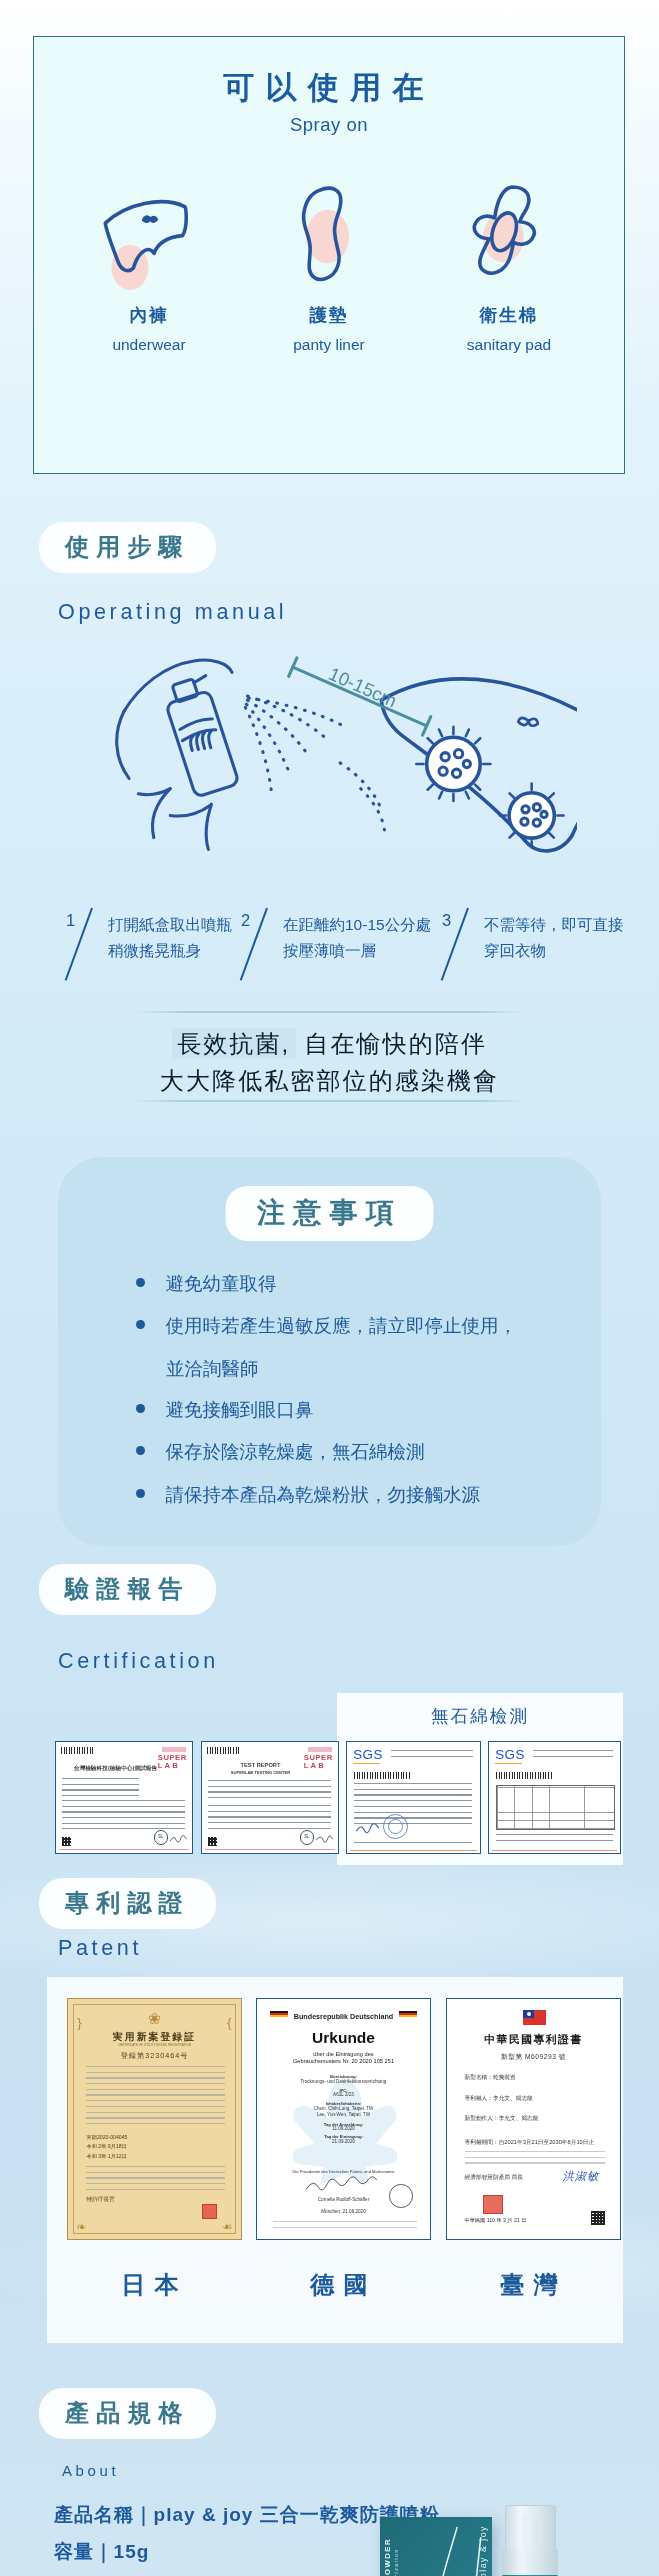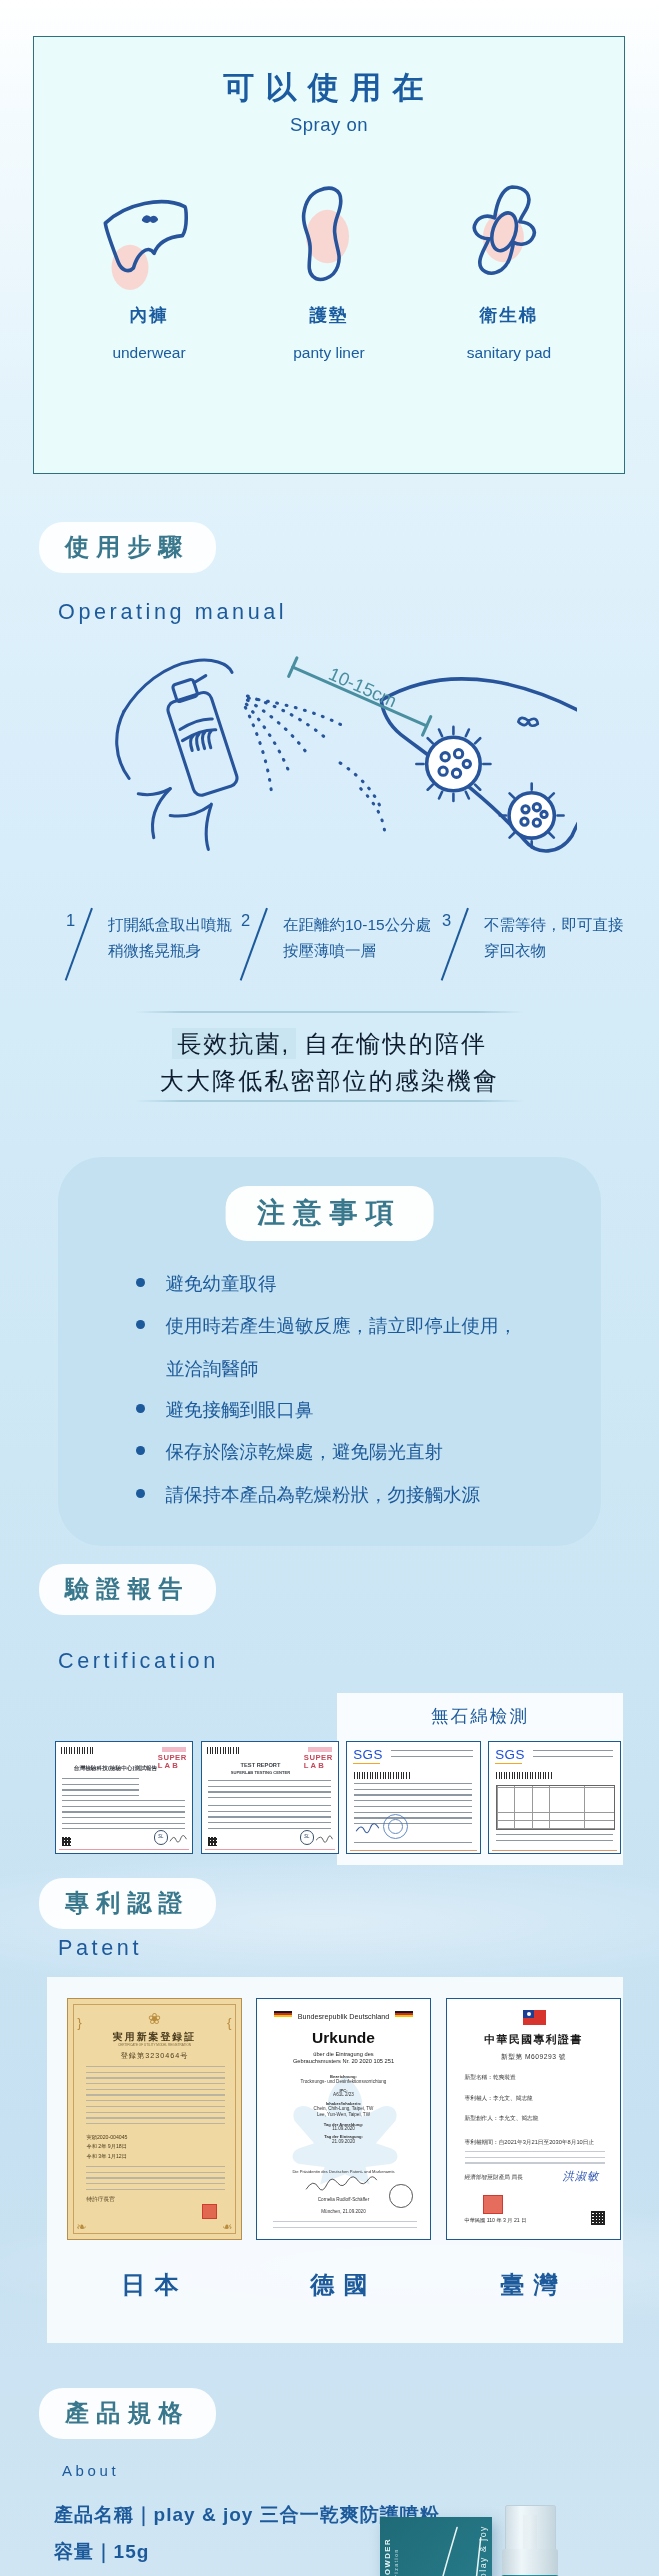--- a/index.html
+++ b/index.html
@@ -14,21 +14,21 @@
   .h-en{position:absolute;color:#1d5a9b;font-size:21.6px;letter-spacing:3.6px;}
   
   #spray-card{position:absolute;left:33px;top:36px;width:592px;height:438px;
     background:#e9fbfa;border:1.5px solid #2e6f80;box-sizing:border-box;}
   .sc-title{margin-top:30px;text-align:center;color:#1b5ba0;font-size:31px;font-weight:bold;letter-spacing:11.3px;}
   .sc-sub{text-align:center;color:#1b5ba0;font-size:18.5px;margin-top:5.2px;letter-spacing:0.5px;}
   .sc-items{position:absolute;left:0;top:139px;width:100%;display:flex;justify-content:center;gap:46px;}
   .sc-item{width:134px;text-align:center;}
   .sc-item svg{display:block;margin:0 auto;}
   .sc-zh{color:#1b5ba0;font-size:17.5px;font-weight:bold;margin-top:9.3px;letter-spacing:2.1px;}
-  .sc-en{color:#1b5ba0;font-size:15.5px;margin-top:17px;}
+  .sc-en{color:#1b5ba0;font-size:15.5px;margin-top:9px;}
   .sc-tip{position:absolute;left:0;top:379px;width:100%;text-align:center;color:#1d5ba6;font-size:15px;line-height:1.55;}
   
   .step{position:absolute;top:0;}
   .step-num{position:absolute;top:0;color:#1d5a9b;font-size:16.5px;}
   .step-slash{position:absolute;width:1.5px;height:77px;background:#1d5a9b;transform:rotate(20deg);transform-origin:top center;}
   .step-text{position:absolute;color:#1d5a9b;font-size:15.5px;line-height:26px;white-space:nowrap;}
   
   .divider{position:absolute;left:135px;width:389px;height:1.5px;
     background:linear-gradient(90deg,rgba(170,205,220,0),#a9cede 12%,#a9cede 88%,rgba(170,205,220,0));}
   .anti-line{position:absolute;width:100%;text-align:center;color:#0e1e30;font-size:24px;letter-spacing:2.1px;}
@@ -244,21 +244,21 @@
   </div>
   <div class="anti-line" style="top:1065px;">大大降低私密部位的感染機會</div>
   <div class="divider" style="top:1100px;"></div>
 
   <div id="notice-card">
     <div id="notice-pill">注意事項</div>
     <div class="n-item" style="top:114px;"><span class="n-dot"></span><span>避免幼童取得</span></div>
     <div class="n-item" style="top:156px;"><span class="n-dot"></span><span>使用時若產生過敏反應，請立即停止使用，</span></div>
     <div class="n-cont" style="top:199px;">並洽詢醫師</div>
     <div class="n-item" style="top:240px;"><span class="n-dot"></span><span>避免接觸到眼口鼻</span></div>
-    <div class="n-item" style="top:282px;"><span class="n-dot"></span><span>保存於陰涼乾燥處，避免陽光直射</span></div>
+    <div class="n-item" style="top:282px;"><span class="n-dot"></span><span>保存於陰涼乾燥處，無石綿檢測</span></div>
     <div class="n-item" style="top:325px;"><span class="n-dot"></span><span>請保持本產品為乾燥粉狀，勿接觸水源</span></div>
   </div>
 
   <div class="pill" style="left:39px;top:1564px;">驗證報告</div>
   <div class="h-en" style="left:58px;top:1648px;">Certification</div>
 
   <div id="asb-panel"></div>
   <div id="asb-label">無石綿檢測</div>
 
   <div class="doc" style="left:55px;width:138px;">
@@ -347,21 +347,21 @@
   </div>
 
   <div class="pat" style="left:256px;">
     <svg class="eagle" width="124" height="134" viewBox="0 0 240 260" style="left:26px;top:67px;">
       <g fill="#cfe7f5">
         <path d="M120,20 C150,40 160,70 150,100 L190,80 C210,72 226,86 218,106 L180,150 L210,160 C226,166 226,186 208,190 L160,196 L168,230 L120,210 L72,230 L80,196 L32,190 C14,186 14,166 30,160 L60,150 L22,106 C14,86 30,72 50,80 L90,100 C80,70 90,40 120,20 Z"></path>
       </g>
     </svg>
     <div style="position:absolute;left:0;top:12.4px;width:100%;text-align:center;">
       <span class="de-dash"></span>
-      <span style="color:#222;font-size:7.2px;font-weight:normal;margin:0 3.1px;">Bundesrepublik Deutschland</span>
+      <span style="color:#222;font-size:7.2px;font-weight:bold;margin:0 3.1px;">Bundesrepublik Deutschland</span>
       <span class="de-dash"></span>
     </div>
     <div style="position:absolute;left:0;top:30px;width:100%;text-align:center;color:#111;font-size:15.5px;font-weight:bold;">Urkunde</div>
     <div style="position:absolute;left:0;top:52px;width:100%;text-align:center;color:#222;font-size:5.7px;">über die Eintragung des</div>
     <div style="position:absolute;left:0;top:59px;width:100%;text-align:center;color:#222;font-size:5.7px;">Gebrauchsmusters Nr. 20 2020 105 251</div>
     <div style="position:absolute;left:0;top:75px;width:100%;text-align:center;color:#333;font-size:4.1px;font-weight:bold;">Bezeichnung:</div>
     <div style="position:absolute;left:0;top:80px;width:100%;text-align:center;color:#333;font-size:4.6px;">Trocknungs- und Desinfektionsvorrichtung</div>
     <div style="position:absolute;left:0;top:89px;width:100%;text-align:center;color:#333;font-size:4.1px;font-weight:bold;">IPC:</div>
     <div style="position:absolute;left:0;top:93px;width:100%;text-align:center;color:#333;font-size:4.6px;">A61L 2/23</div>
     <div style="position:absolute;left:0;top:102px;width:100%;text-align:center;color:#333;font-size:4.1px;font-weight:bold;">Inhaber/Inhaberin:</div>

